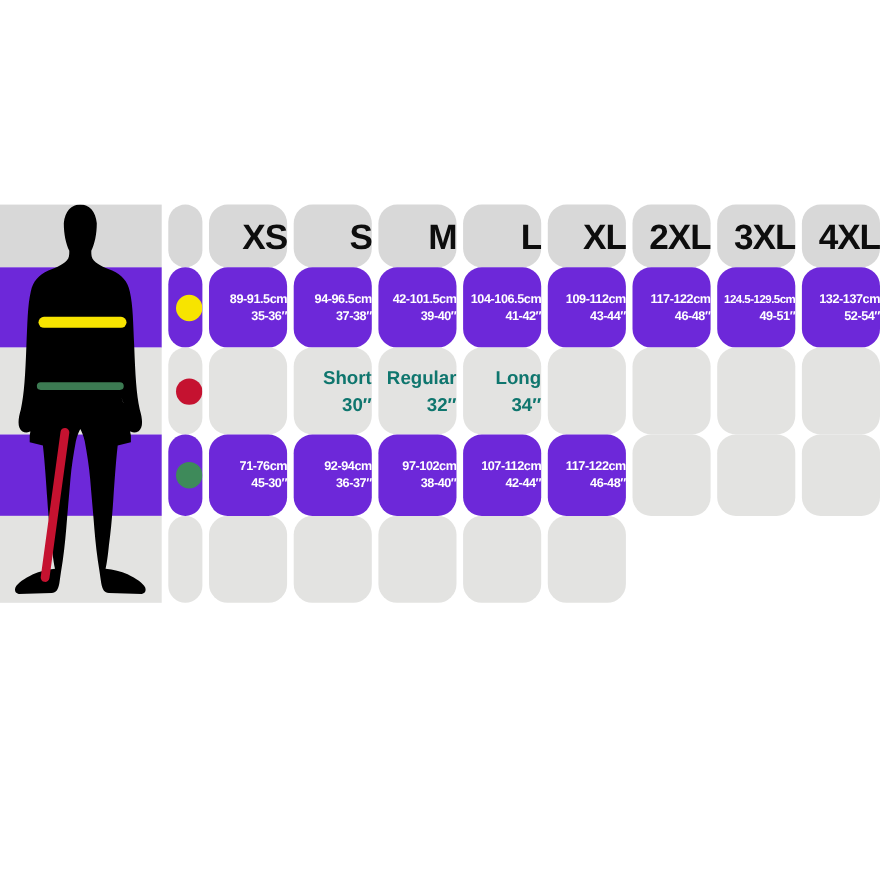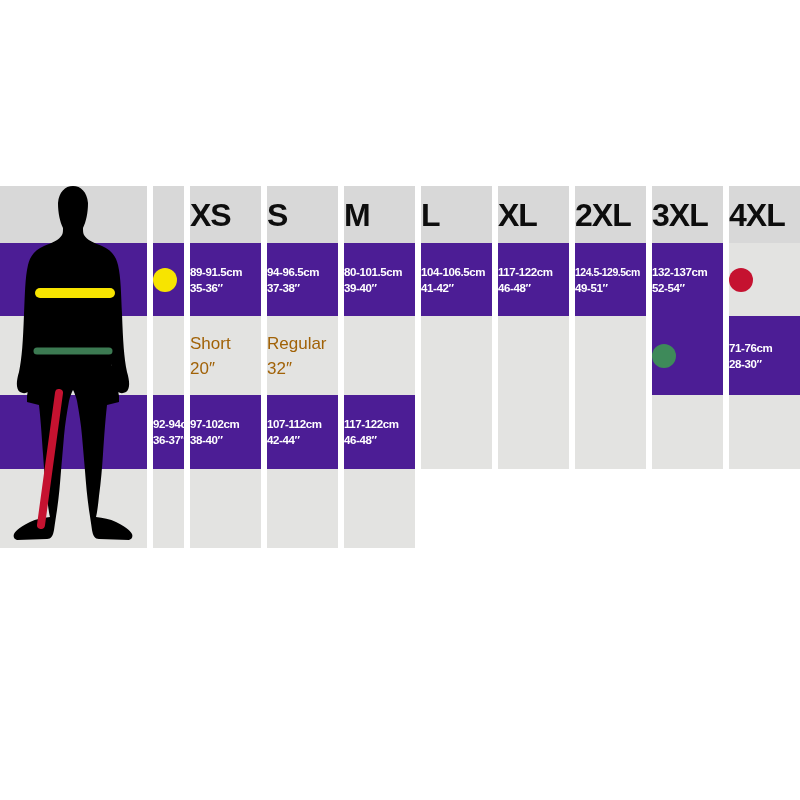--- a/index.html
+++ b/index.html
@@ -6,28 +6,28 @@
   body{font-family:"Liberation Sans",sans-serif;}
   .stage{position:relative;width:800px;height:800px;background:#ffffff;overflow:hidden;}
   .sizegrid{
     position:absolute;left:0;top:186px;
     display:grid;
     grid-template-columns:147px 31px repeat(8,71px);
     grid-template-rows:57px 73px 79px 74px 79px;
     column-gap:6px;row-gap:0;
     background:#ffffff;
   }
-  .cell{display:flex;flex-direction:column;align-items:flex-start;justify-content:center;text-align:center;overflow:hidden;}
+  .cell{display:flex;flex-direction:column;align-items:flex-end;justify-content:center;text-align:center;overflow:hidden;border-radius:17px;}
   .row-head{background:#d8d8d8;}
-  .row-dark{background:#4c1d95;}
+  .row-dark{background:#6d28d9;}
   .row-light{background:#e3e3e1;}
   .size-label{font-weight:700;font-size:32px;line-height:1;color:#0d0d0d;letter-spacing:-1px;}
   .val{font-weight:700;font-size:11.5px;line-height:16px;color:#ffffff;letter-spacing:-0.4px;white-space:nowrap;}
   .val.tight{font-size:10.5px;letter-spacing:-0.5px;}
-  .leg-val{font-weight:400;font-size:17px;line-height:25px;color:#a16207;white-space:nowrap;}
+  .leg-val{font-weight:700;font-size:17px;line-height:25px;color:#0f766e;white-space:nowrap;}
   .dot{width:24px;height:24px;border-radius:50%;}
   .figure-cell{grid-column:1;grid-row:1/6;position:relative;padding:0;display:block;}
   .stripe{width:100%;}
   .figure-svg{position:absolute;left:0;top:0;}
 </style>
 </head>
 <body>
 
 <div class="stage" style="background: rgb(255, 255, 255);">
   <div class="sizegrid">
@@ -103,63 +103,71 @@
       </div>
     <div class="cell row-dark">
         <span class="val">89-91.5cm</span>
         <span class="val">35-36″</span>
       </div>
     <div class="cell row-dark">
         <span class="val">94-96.5cm</span>
         <span class="val">37-38″</span>
       </div>
     <div class="cell row-dark">
-        <span class="val">80-101.5cm</span>
+        <span class="val">42-101.5cm</span>
         <span class="val">39-40″</span>
       </div>
     <div class="cell row-dark">
         <span class="val">104-106.5cm</span>
         <span class="val">41-42″</span>
+      </div>
+    <div class="cell row-dark">
+        <span class="val">109-112cm</span>
+        <span class="val">43-44″</span>
       </div>
     <div class="cell row-dark">
         <span class="val">117-122cm</span>
         <span class="val">46-48″</span>
       </div>
     <div class="cell row-dark">
         <span class="val tight">124.5-129.5cm</span>
         <span class="val">49-51″</span>
       </div>
     <div class="cell row-dark">
         <span class="val">132-137cm</span>
         <span class="val">52-54″</span>
       </div>
 
     <div class="cell row-light">
         <span class="dot" style="background: rgb(197, 18, 48);"></span>
       </div>
     <div class="cell row-light"></div>
     <div class="cell row-light">
         <span class="leg-val">Short</span>
-        <span class="leg-val">20″</span>
+        <span class="leg-val">30″</span>
       </div>
     <div class="cell row-light">
         <span class="leg-val">Regular</span>
         <span class="leg-val">32″</span>
+      </div>
+    <div class="cell row-light">
+        <span class="leg-val">Long</span>
+        <span class="leg-val">34″</span>
       </div>
     <div class="cell row-light"></div>
     <div class="cell row-light"></div>
     <div class="cell row-light"></div>
     <div class="cell row-light"></div>
 
     <div class="cell row-dark">
         <span class="dot" style="background: rgb(62, 138, 90);"></span>
       </div>
     <div class="cell row-dark">
         <span class="val">71-76cm</span>
-        <span class="val">28-30″</span>
+        <span class="val">45-30″</span>
       </div>
     <div class="cell row-dark">
         <span class="val">92-94cm</span>
         <span class="val">36-37″</span>
       </div>
     <div class="cell row-dark">
         <span class="val">97-102cm</span>
         <span class="val">38-40″</span>
       </div>
     <div class="cell row-dark">

